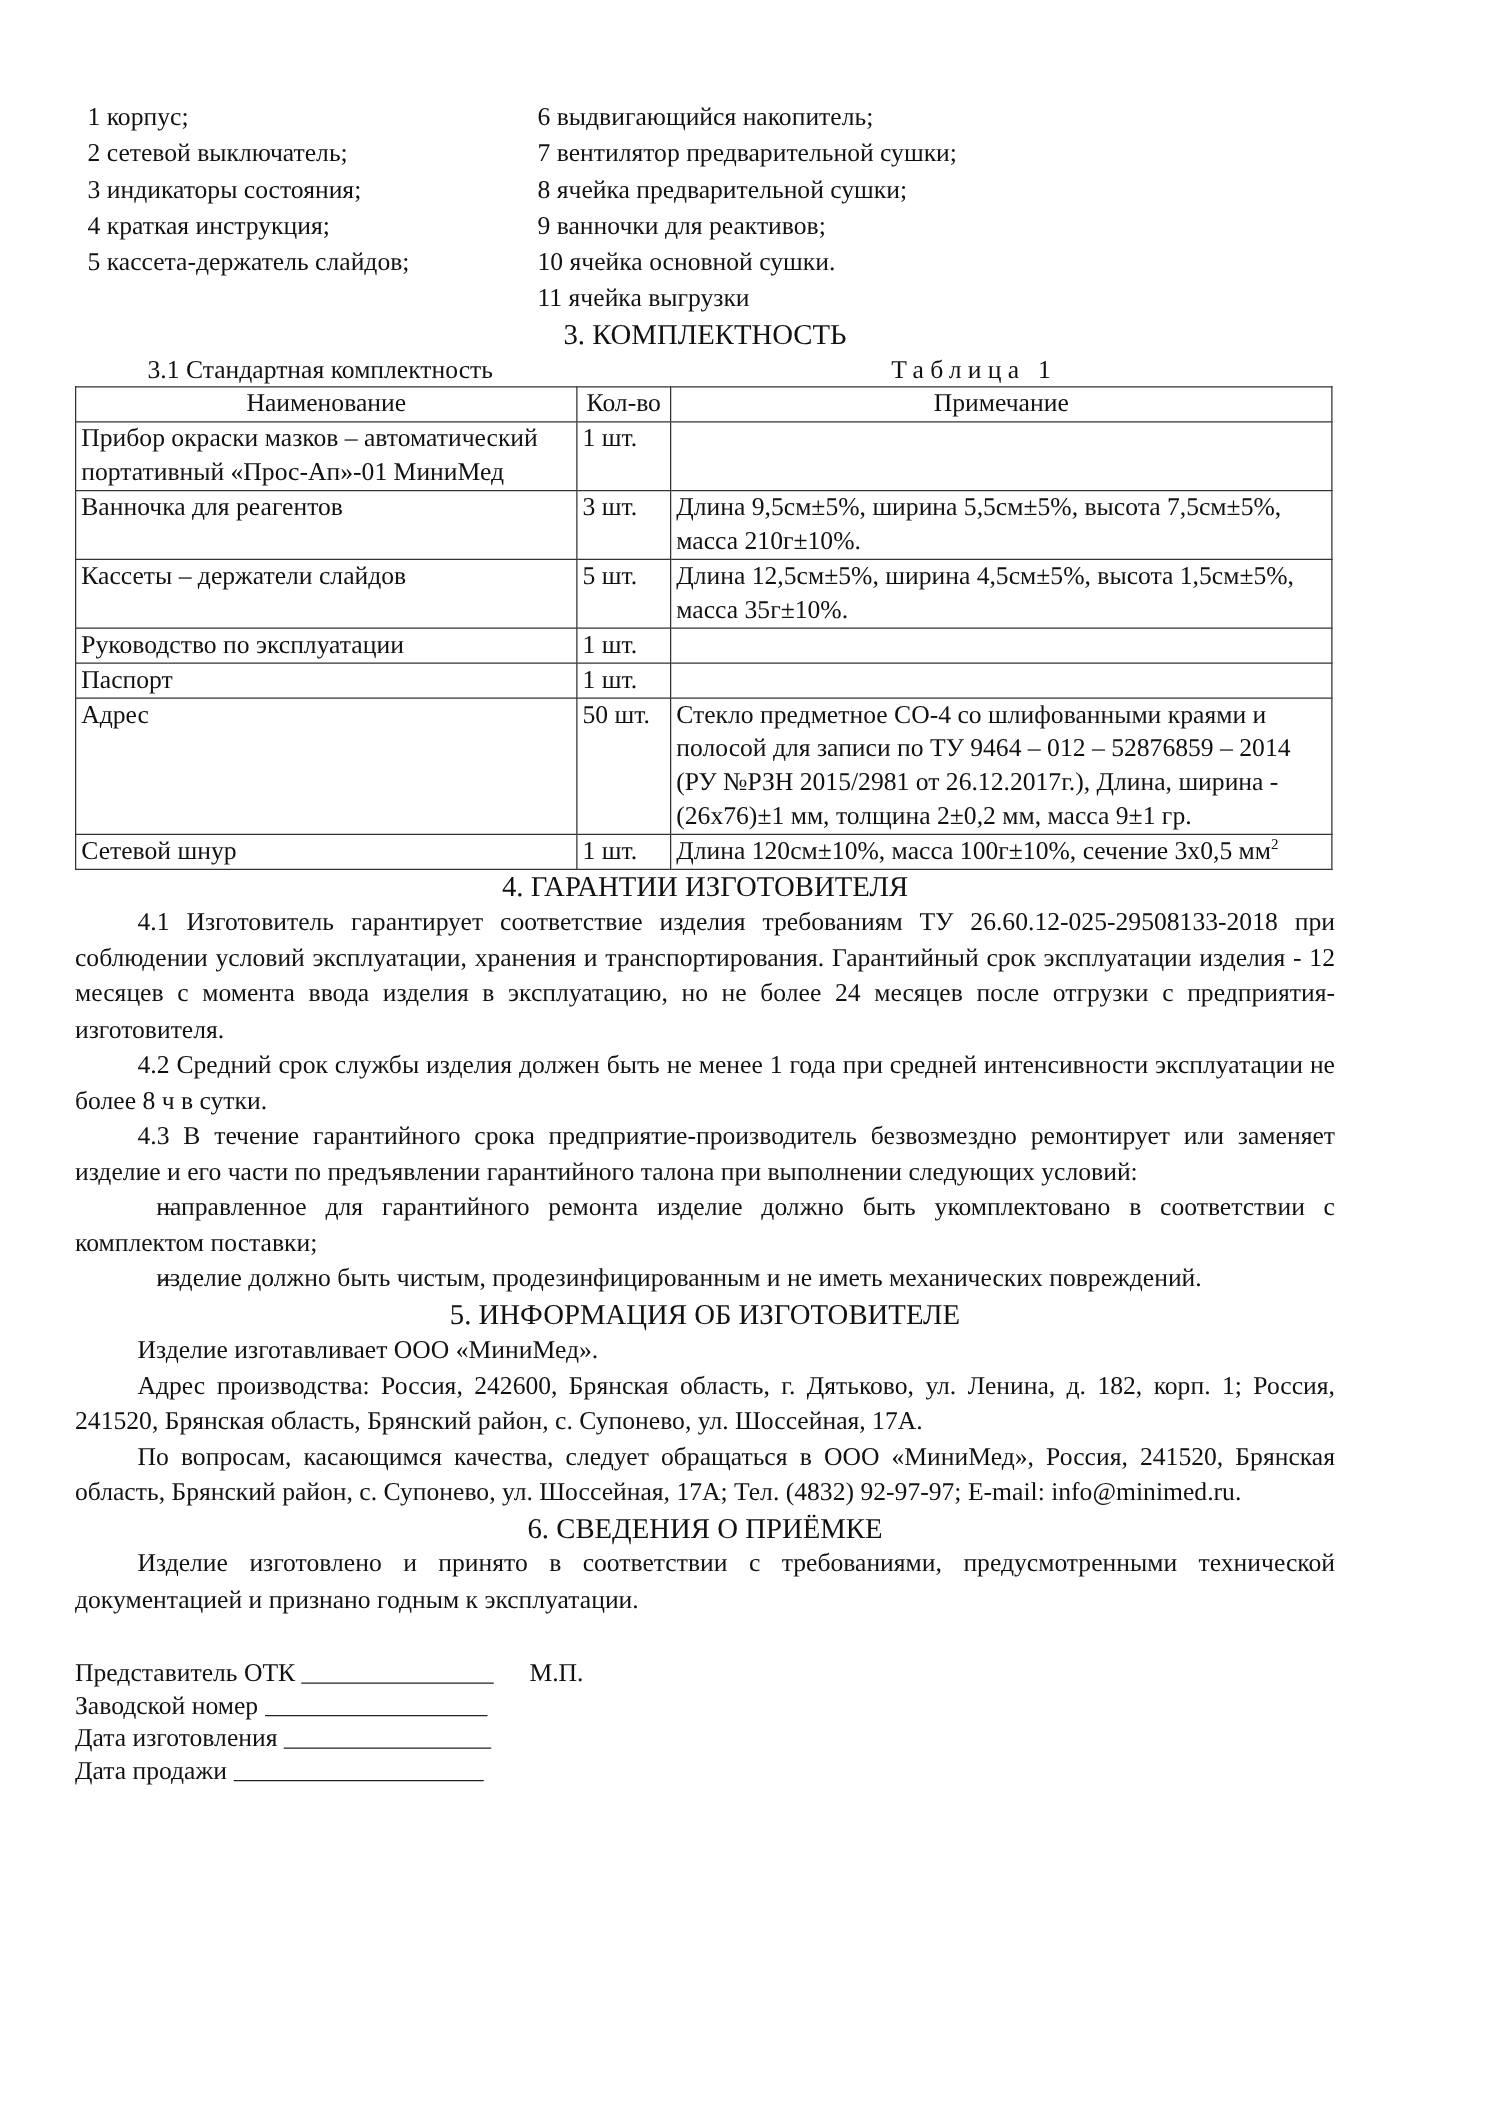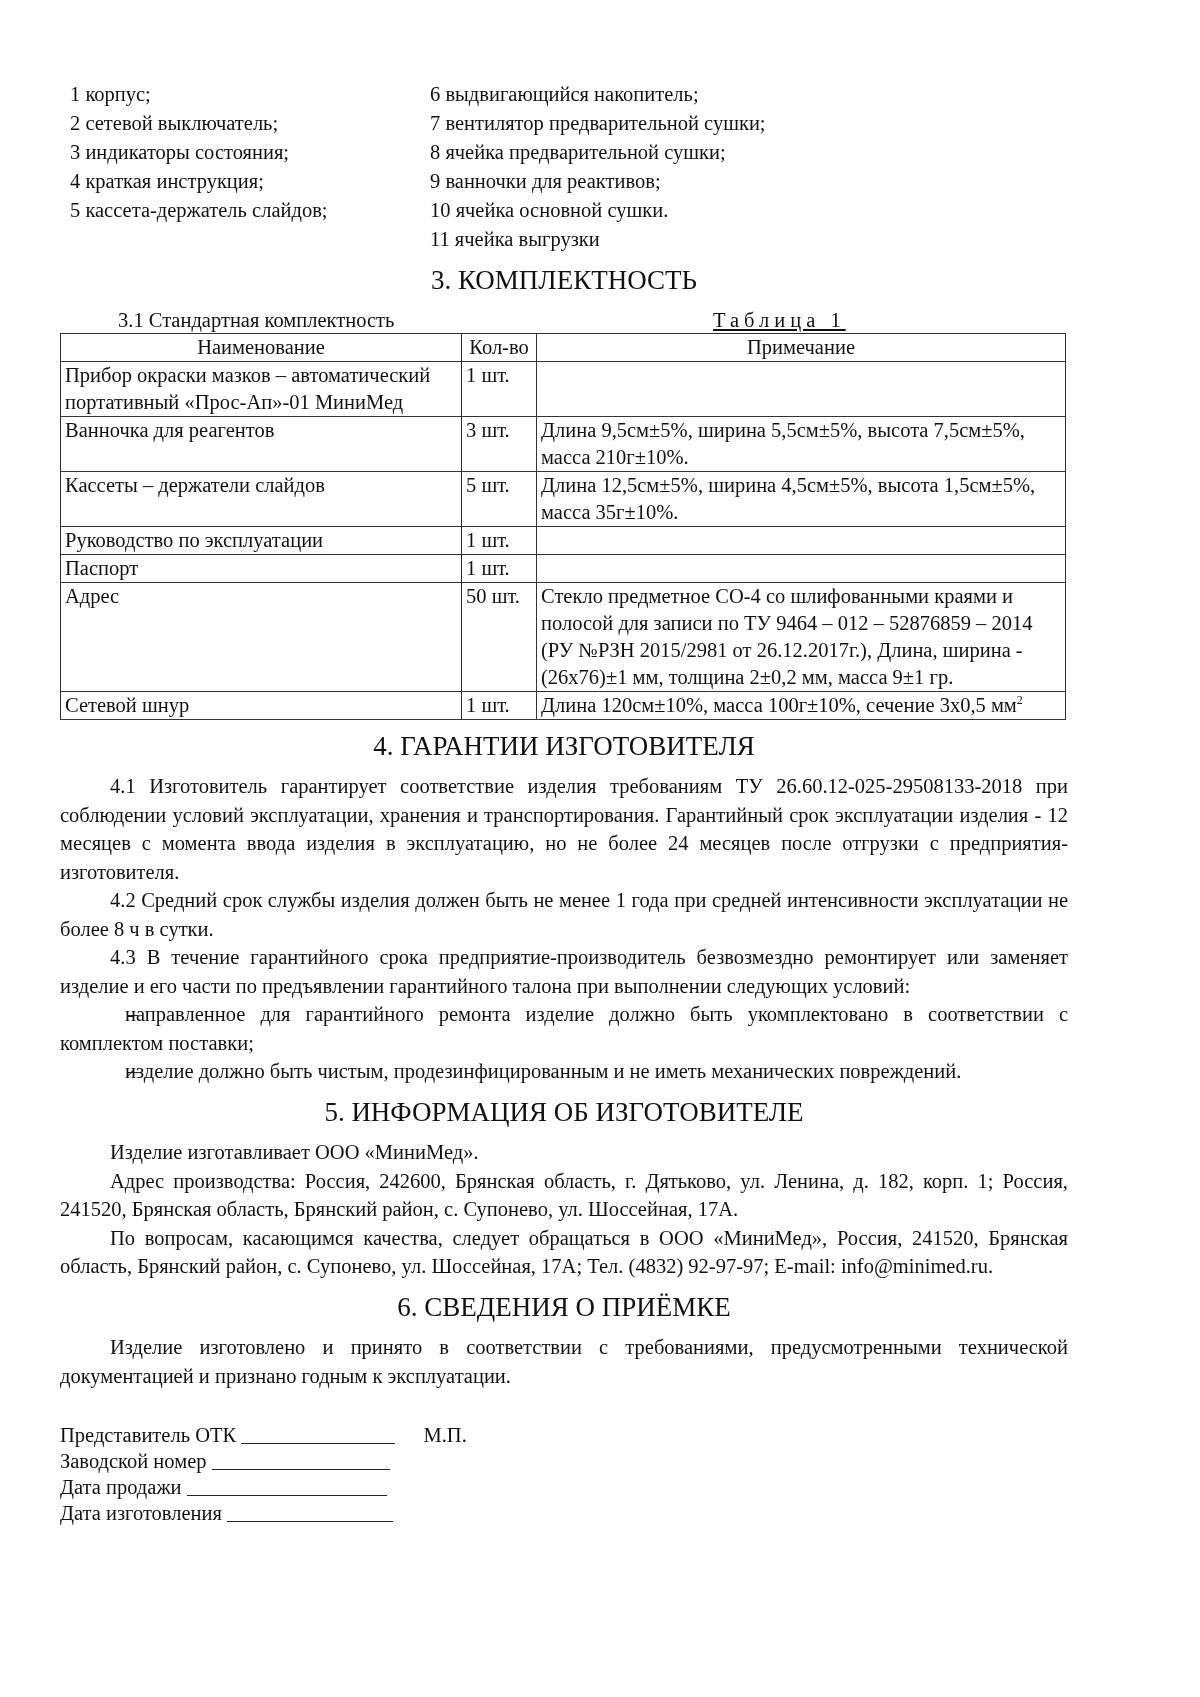--- a/index.html
+++ b/index.html
@@ -8,24 +8,24 @@
       font-family: "Liberation Serif", "DejaVu Serif", serif;
       color: #111111;
       font-size: 20.5px;
       line-height: 28.5px;
     }
     .page { position: absolute; left: 60px; top: 80px; width: 1008px; }
     .legend-grid { display: flex; margin-left: 10px; }
     .legend-col-left { width: 360px; }
     .legend-col-right { flex: 1; }
     .legend-item { height: 29px; white-space: nowrap; }
-    h2.sec { font-weight: normal; font-size: 27px; text-align: center; margin: 12px; line-height: 28.5px; }
+    h2.sec { font-weight: normal; font-size: 23px; text-align: center; margin: 0; line-height: 28.5px; }
     .tbl-caption-row { display: flex; height: 26px; line-height: 26px; }
     .tbl-caption-left { padding-left: 58px; width: 530px; }
-    .tbl-caption-right { letter-spacing: 5px; padding-left: 65px; text-decoration: underline; }
+    .tbl-caption-right { letter-spacing: 5px; padding-left: 65px; }
     table.kit { border-collapse: collapse; width: 1006px; table-layout: fixed; }
     table.kit td, table.kit th {
       border: 1.5px solid #333333; vertical-align: top; padding: 0 4px;
       font-weight: normal; font-size: 20.5px; line-height: 27px; text-align: left;
     }
     table.kit th { text-align: center; }
     table.kit th.c-name { }
     .c-name { width: 392px; }
     .c-qty { width: 66px; }
     .c-note { text-align: justify; text-align-last: left; }
@@ -134,21 +134,21 @@
     <span>Представитель ОТК</span>
     <span class="line" style="width:154px;"></span>
     <span style="display:inline-block;width:18px;"></span>
     <span>М.П.</span>
   </div>
   <div class="sign-row">
     <span>Заводской номер</span>
     <span class="line" style="width:178px;"></span>
   </div>
   <div class="sign-row">
+    <span>Дата изготовления</span>
+    <span class="line" style="width:166px;"></span>
+  </div>
+  <div class="sign-row">
     <span>Дата продажи</span>
     <span class="line" style="width:200px;"></span>
-  </div>
-  <div class="sign-row">
-    <span>Дата изготовления</span>
-    <span class="line" style="width:166px;"></span>
   </div>
 
 </div>
 
 </body></html>

